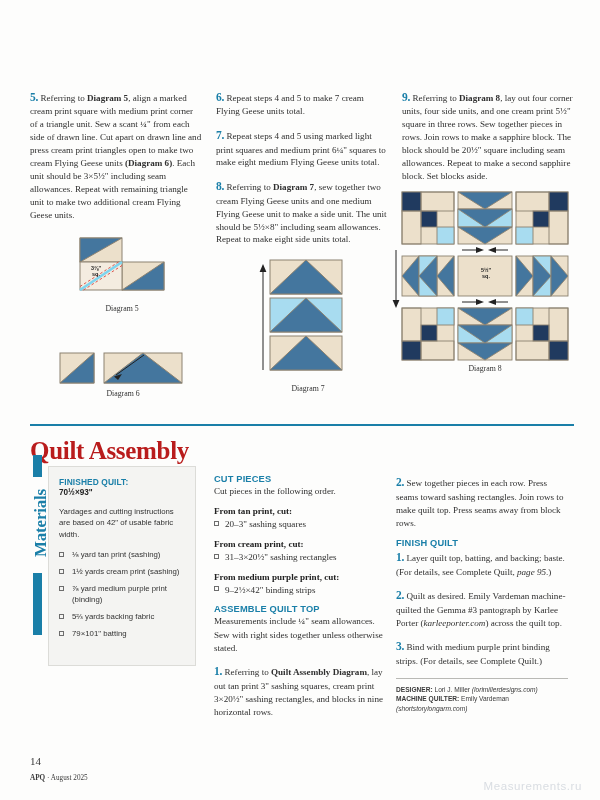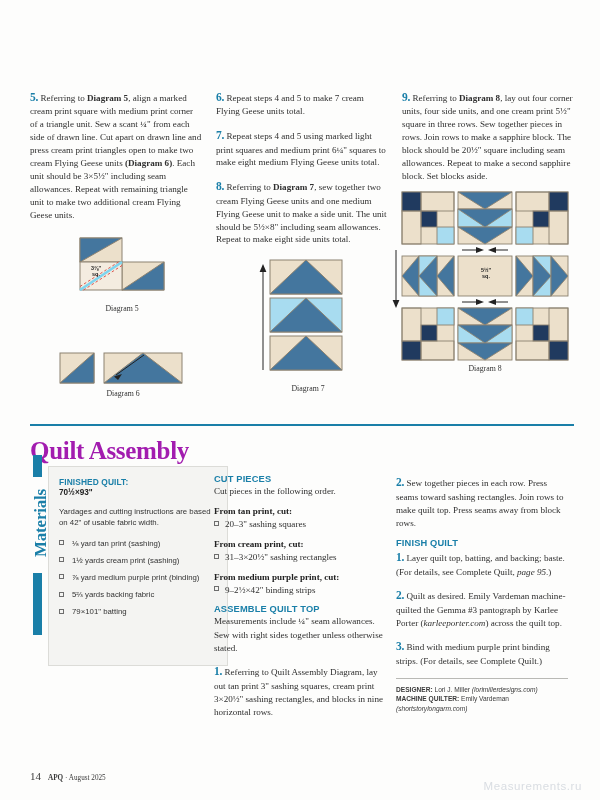--- a/index.html
+++ b/index.html
@@ -76,21 +76,21 @@
     left: 30px; right: 26px;
     height: 2.2px;
     background: #1a7fa8;
   }
   .assembly-title {
     position: absolute;
     left: 30px;
     font-family: "Liberation Serif", serif;
     font-weight: bold;
     font-size: 25px;
-    color: #a21caf;
+    color: #b91c1c;
     letter-spacing: -0.3px;
   }
 
   
   .materials-tab {
     position: absolute;
     left: 30px; top: 455px;
     width: 20px; height: 230px;
   }
   .mat-bar {
@@ -114,21 +114,21 @@
     font-weight: bold;
     font-size: 17px;
     color: #1a7fa8;
     text-align: center;
     letter-spacing: -0.2px;
   }
 
   .materials-box {
     position: absolute;
     left: 48px; top: 466px;
-    width: 180px;
+    width: 148px;
     min-height: 200px;
     background: #f4f4f2;
     border: 1px solid #dcdcd8;
     padding: 10px 10px 12px 10px;
   }
   .mat-head {
     font-family: "Liberation Sans", sans-serif;
     font-weight: bold;
     font-size: 8.4px;
     color: #1a7fa8;
@@ -178,21 +178,21 @@
     letter-spacing: 0.15px;
     margin-bottom: 1px;
   }
   .body-t {
     font-family: "Liberation Serif", serif;
     font-size: 9.1px;
     line-height: 1.45;
     color: #2f2f2f;
     margin-bottom: 8px;
   }
-  .body-t b { font-weight: normal; text-align: right; }
+  .body-t b { font-weight: bold; text-align: right; }
   .body-t i { font-style: italic; }
   .cut-head {
     font-family: "Liberation Serif", serif;
     font-weight: bold;
     font-size: 9.1px;
     color: #222;
     margin-bottom: 1px;
   }
   .cut-item {
     font-family: "Liberation Serif", serif;
@@ -222,21 +222,21 @@
     line-height: 1.45;
     color: #3a3a3a;
   }
   .credit b { font-weight: bold; }
   .credit i { font-style: italic; }
 
   
   .footer {
     position: absolute;
     left: 30px; bottom: 18px;
-    display: flex; align-items: baseline; gap: 7px;
+    display: flex; align-items: baseline; gap: 7px; flex-direction: column;
   }
   .pg-num {
     font-family: "Liberation Serif", serif;
     font-size: 11px;
     color: #3a3a3a;
   }
   .pg-meta {
     font-family: "Liberation Serif", serif;
     font-size: 7.2px;
     color: #3a3a3a;

